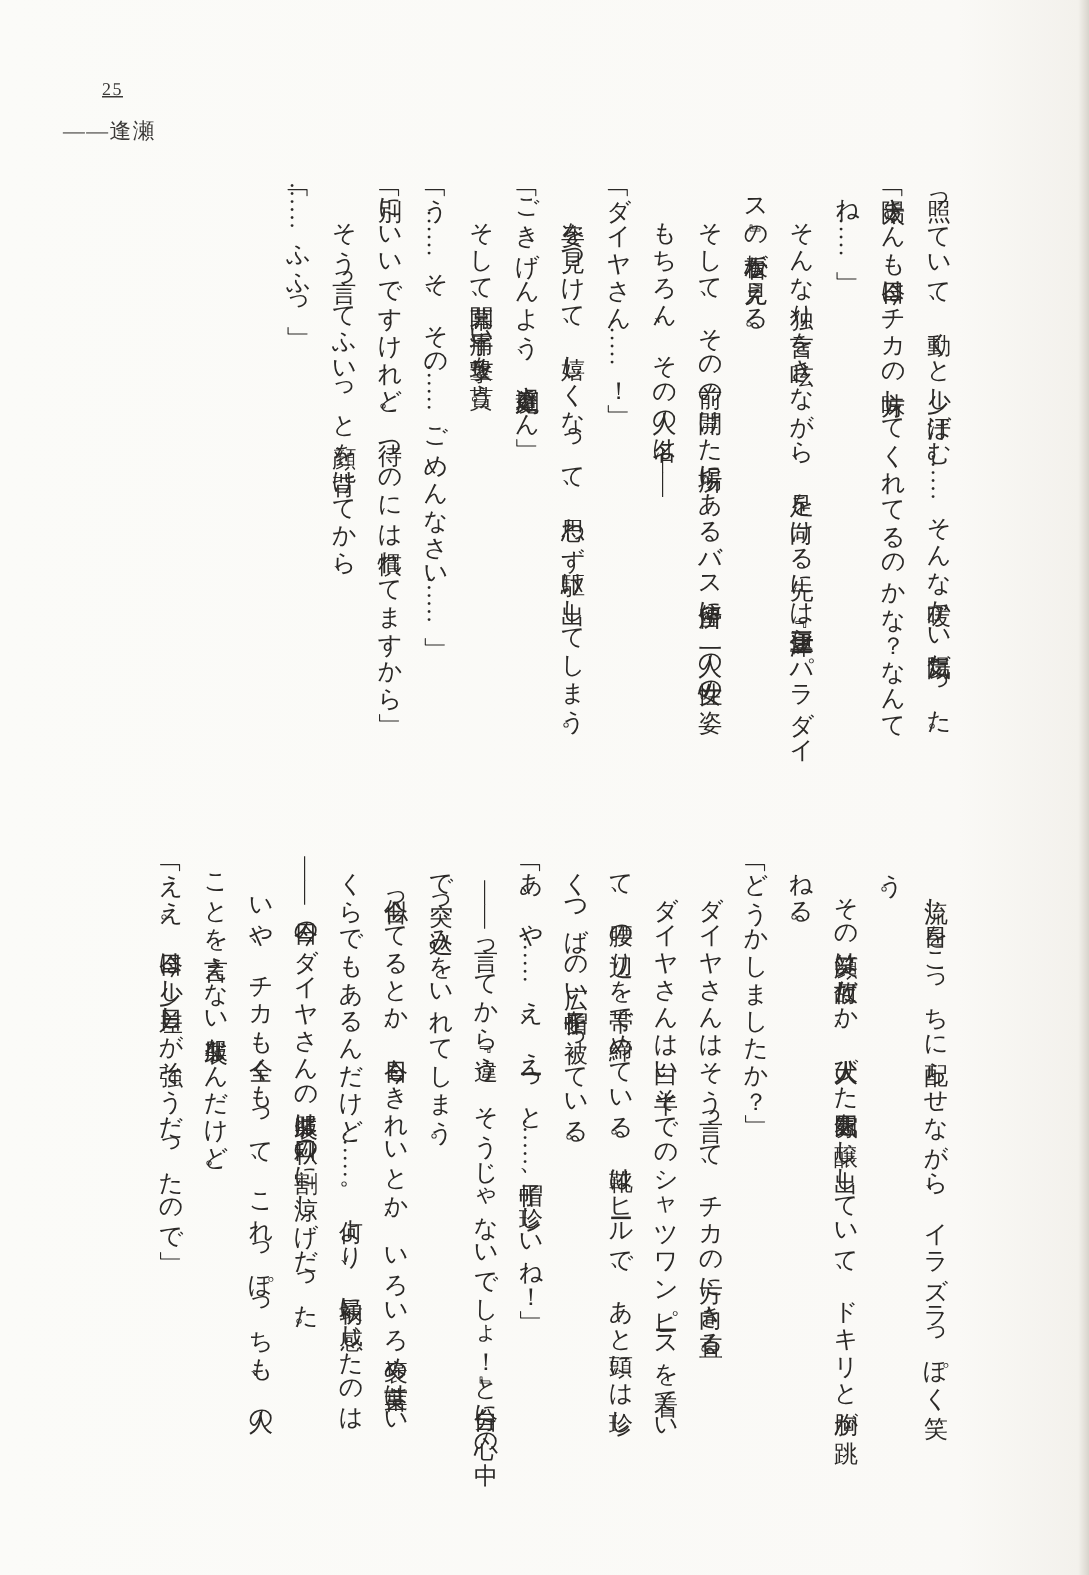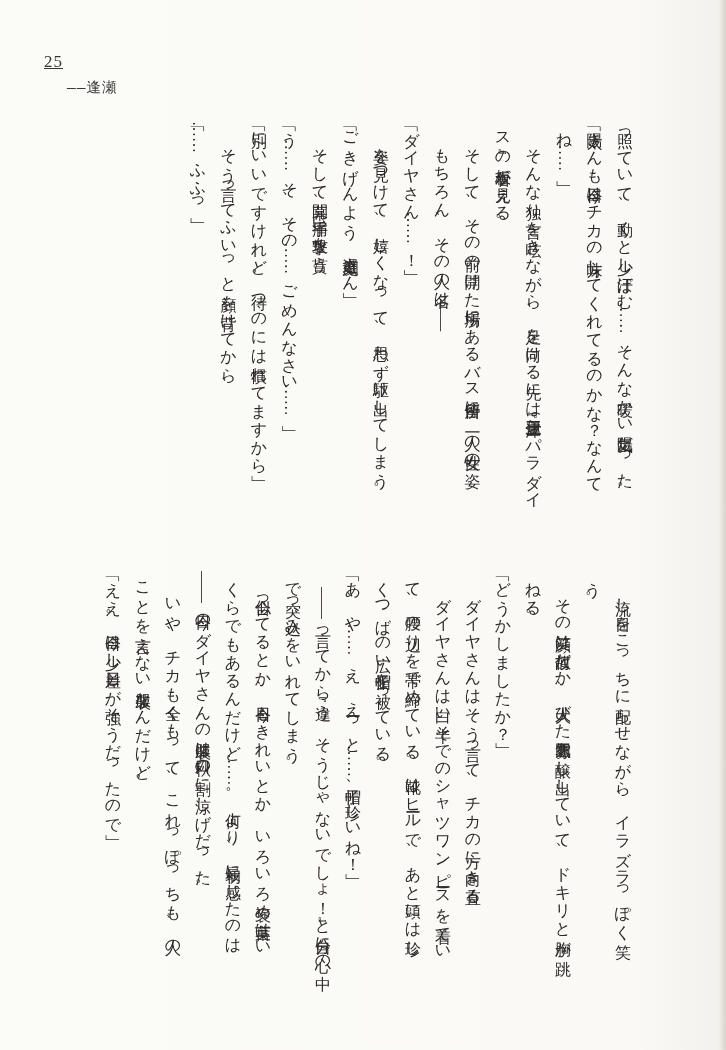--- a/index.html
+++ b/index.html
@@ -15,35 +15,34 @@
     font-family: "Liberation Serif", "DejaVu Serif", serif;
     overflow: hidden;
   }
   .page {
     position: absolute;
     inset: 0;
     background: linear-gradient(90deg, #fbfbf8 0%, #faf9f6 88%, #f3f1ec 99%, #d8d4cc 100%);
   }
   .page-number {
     position: absolute;
-    left: 44px;
+    left: 68px;
     top: 52px;
-    font-size: 17px;
+    font-size: 12px;
     letter-spacing: 1px;
     color: #3a3836;
     text-decoration: underline;
   }
   .running-header {
     position: absolute;
-    left: 67px;
+    left: 42px;
     top: 78px;
     font-size: 14.5px;
     letter-spacing: 1px;
     color: #3a3836;
-    font-family: Liberation Mono, monospace;
   }
   .vtext {
     position: absolute;
     writing-mode: vertical-rl;
     text-orientation: mixed;
     font-size: 16px;
     color: #2b2927;
     line-break: strict;
   }
   .vtext p {

